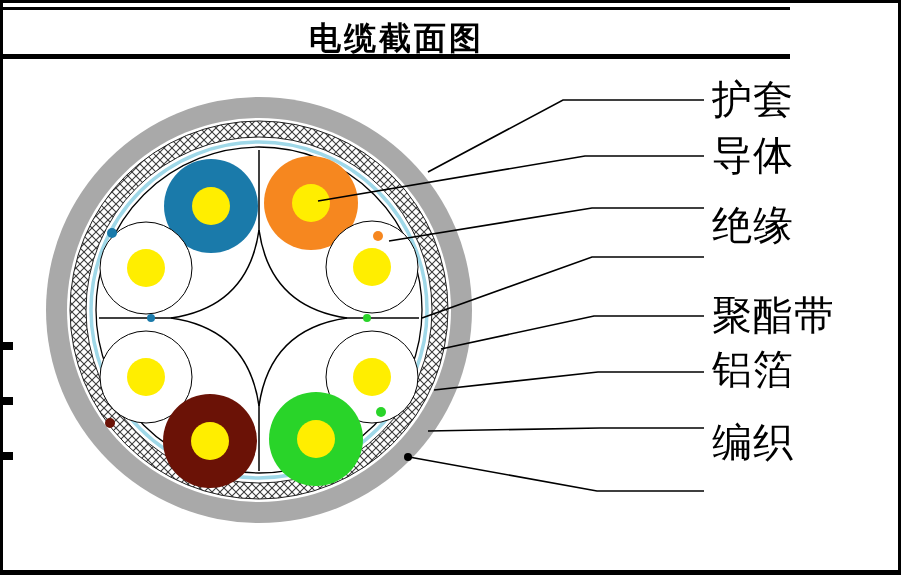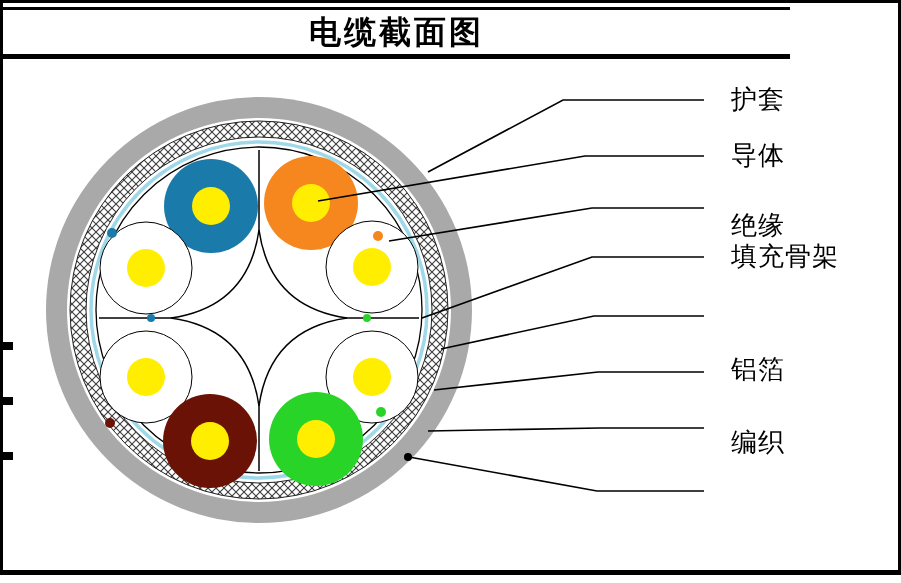--- a/index.html
+++ b/index.html
@@ -10,30 +10,30 @@
   }
   .page{position:relative;width:901px;height:583px;background:#fff;overflow:hidden;}
   .frame{
     position:absolute;left:0;top:0;width:895px;height:567px;
     border:3px solid #000;border-bottom-width:5px;box-sizing:content-box;
     pointer-events:none;
   }
   .titlebar{
     position:absolute;left:3px;top:7px;width:787px;height:44px;
     border-top:3px solid #000;border-bottom:5px solid #000;
-    display:flex;align-items:center;justify-content:center;
+    display:flex;align-items:flex-end;justify-content:center;
     background:transparent;
   }
   .title{
     font-weight:bold;font-size:32px;letter-spacing:3px;line-height:1;
   }
   svg.diagram{position:absolute;left:0;top:0;}
   .label{
-    position:absolute;left:712px;font-size:26px;line-height:30px;
-    white-space:nowrap;letter-spacing:1px;margin-left:19px;
+    position:absolute;left:712px;font-size:40px;line-height:30px;
+    white-space:nowrap;letter-spacing:1px;
   }
   .tick{position:absolute;left:0;width:13px;height:8px;background:#000;}
 </style>
 </head>
 <body>
 
 <div class="page">
 
   <svg class="diagram" width="901" height="583" viewBox="0 0 901 583">
     <defs>
@@ -109,17 +109,17 @@
     <div class="title">电缆截面图</div>
   </div>
 
   <div class="tick" style="top:342px"></div>
   <div class="tick" style="top:397px"></div>
   <div class="tick" style="top:452px"></div>
 
   <div class="label" style="top:85px">护套</div>
   <div class="label" style="top:141px">导体</div>
   <div class="label" style="top:211px">绝缘</div>
-  <div class="label" style="top:242px">填充骨架</div>
+  <div class="label" style="top:301px">聚酯带</div>
   <div class="label" style="top:355px">铝箔</div>
   <div class="label" style="top:428px">编织</div>
 
 </div>
 
 </body></html>

